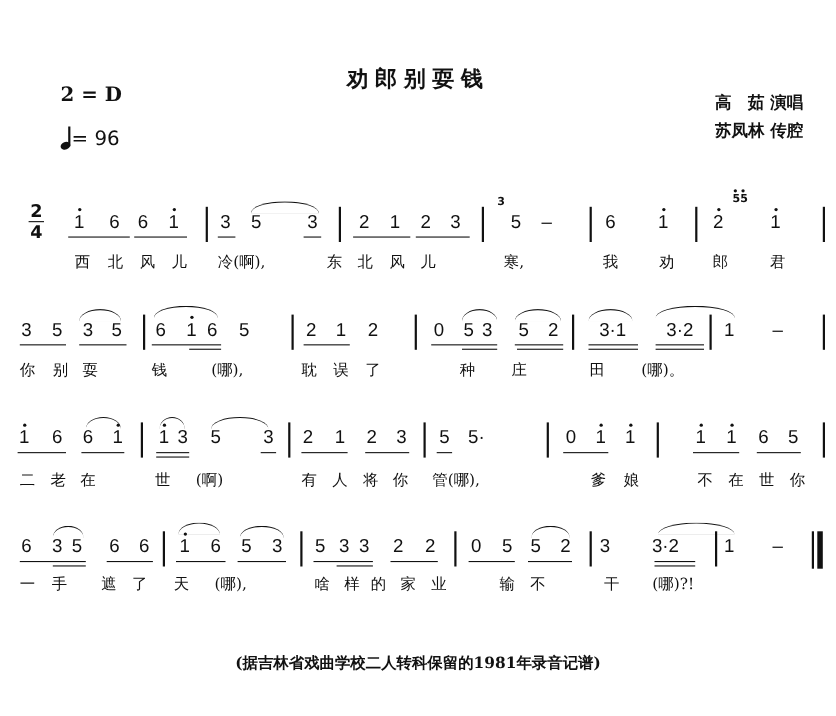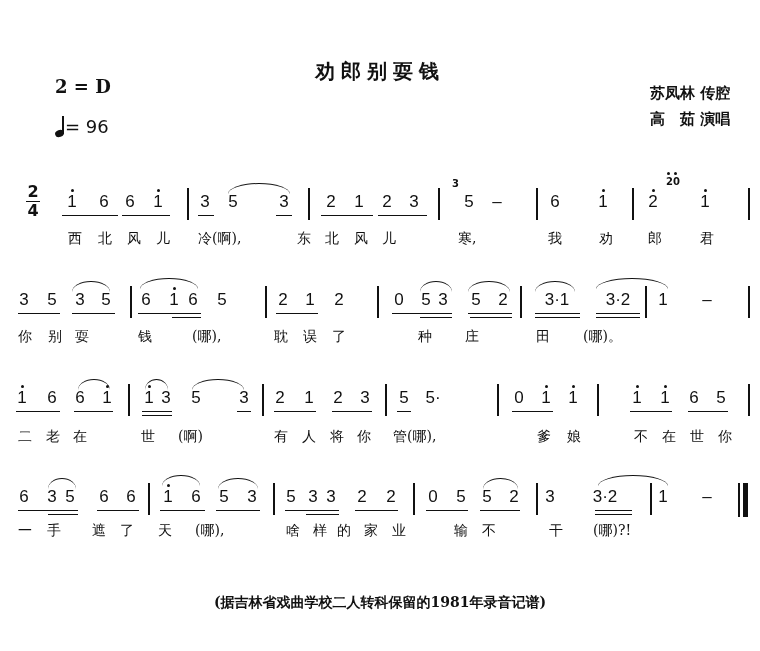--- a/index.html
+++ b/index.html
@@ -25,22 +25,22 @@
   .footer{left:0;width:760px;top:594px;text-align:center;font-size:14px;font-weight:bold;font-family:"DejaVu Serif",serif;}
   .dbl{position:absolute;background:#111;}
 </style>
 </head>
 <body>
 
 <div class="abs title">劝郎别耍钱</div>
 <div class="abs key">2 = D</div>
 <div class="abs tempo"><span class="qn"></span><span>= 96</span></div>
 <div class="abs credits">
+  <div>高　茹 演唱</div>
   <div>苏凤林 传腔</div>
-  <div>高　茹 演唱</div>
 </div>
 
 <div class="abs ts">
   <div>2</div>
   <div class="l">4</div>
 </div>
 
 <div id="score">
     <div class="n" style="left: 65px; top: 192px;">1</div>
     <div class="dot" style="left: 70.5px; top: 189px;"></div>
@@ -71,21 +71,21 @@
     <div class="bar" style="left: 632px; top: 188px; height: 32px;"></div>
     <div class="bar" style="left: 748px; top: 188px; height: 32px;"></div>
     <div class="ul" style="left: 62px; top: 215px; width: 56px;"></div>
     <div class="ul" style="left: 122px; top: 215px; width: 48px;"></div>
     <div class="ul" style="left: 198px; top: 215px; width: 16px;"></div>
     <div class="ul" style="left: 276px; top: 215px; width: 16px;"></div>
     <div class="ul" style="left: 321px; top: 215px; width: 52px;"></div>
     <div class="ul" style="left: 378px; top: 215px; width: 49px;"></div>
     <div class="arc" style="left: 228px; top: 183px; width: 62px;"></div>
     <div class="grace" style="left: 452px; top: 178px;">3</div>
-    <div class="grace" style="left: 666px; top: 176px;">20</div>
+    <div class="grace" style="left: 666px; top: 176px;">55</div>
     <div class="dot" style="left: 667px; top: 172px;"></div>
     <div class="dot" style="left: 674px; top: 172px;"></div>
     <div class="ly" style="left: 68px; top: 230px;">西</div>
     <div class="ly" style="left: 98px; top: 230px;">北</div>
     <div class="ly" style="left: 127px; top: 230px;">风</div>
     <div class="ly" style="left: 156px; top: 230px;">儿</div>
     <div class="ly" style="left: 198px; top: 230px;">冷(啊),</div>
     <div class="ly" style="left: 297px; top: 230px;">东</div>
     <div class="ly" style="left: 325px; top: 230px;">北</div>
     <div class="ly" style="left: 354px; top: 230px;">风</div>

